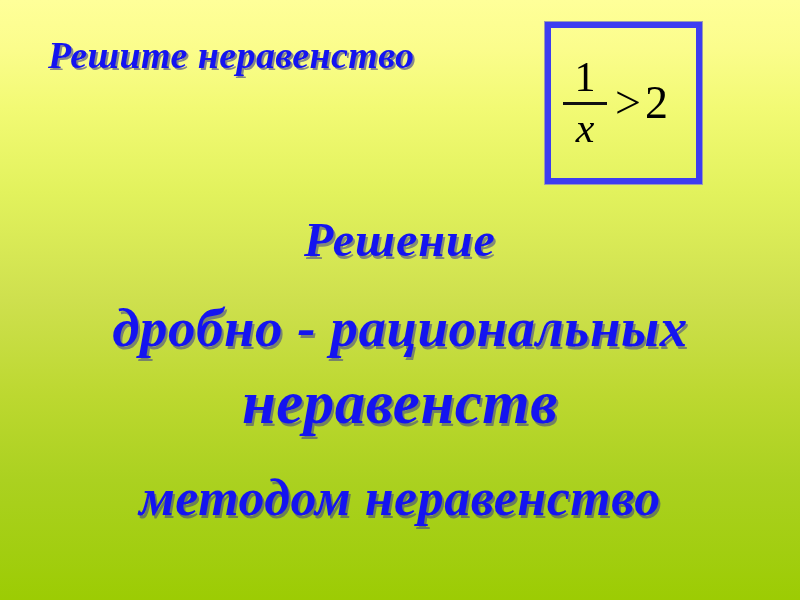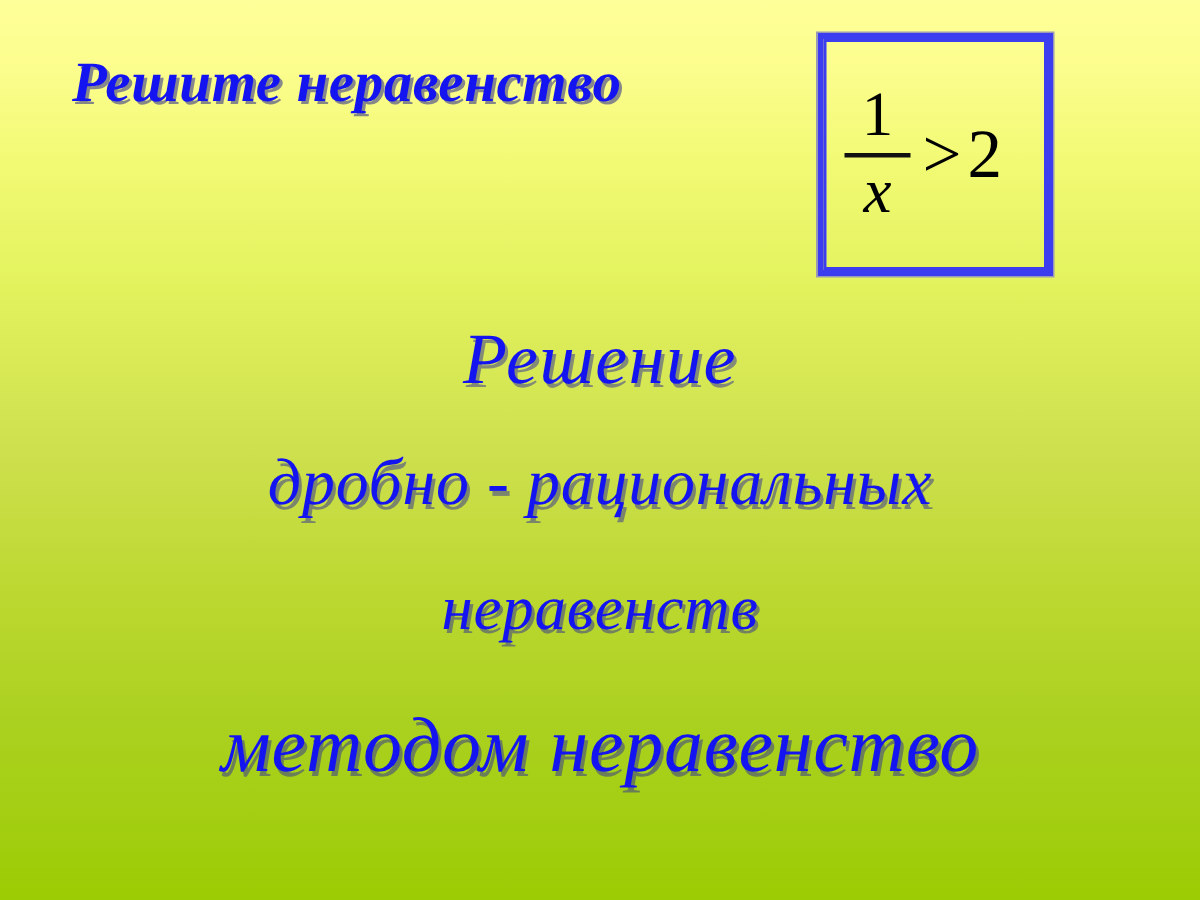--- a/index.html
+++ b/index.html
@@ -128,30 +128,30 @@
     top: 200px;
     width: 800px;
     height: 370px;
   }
 
   .body-line {
     position: absolute;
     width: 800px;
     text-align: center;
     font-family: "Liberation Serif", "DejaVu Serif", serif;
-    font-weight: normal;
+    font-weight: bold;
     font-style: italic;
     color: #1414f0;
     white-space: nowrap;
     text-shadow: 2px 3px 0 rgba(45, 45, 150, 0.5);
   }
 
   .line-1 { top: 12px;  font-size: 48px; letter-spacing: 1px; }
-  .line-2 { top: 96px;  font-size: 44px; letter-spacing: 0.5px; }
-  .line-3 { top: 182px; font-size: 42px; letter-spacing: 0.5px; }
+  .line-2 { top: 96px;  font-size: 55px; letter-spacing: 0.5px; }
+  .line-3 { top: 168px; font-size: 61px; letter-spacing: 0.5px; }
   .line-4 { top: 268px; font-size: 52px; letter-spacing: 0.5px; }
 </style>
 </head>
 <body>
 
 <div id="slide">
 
   <div class="heading-row">
     <div class="slide-title">Решите неравенство</div>
 

